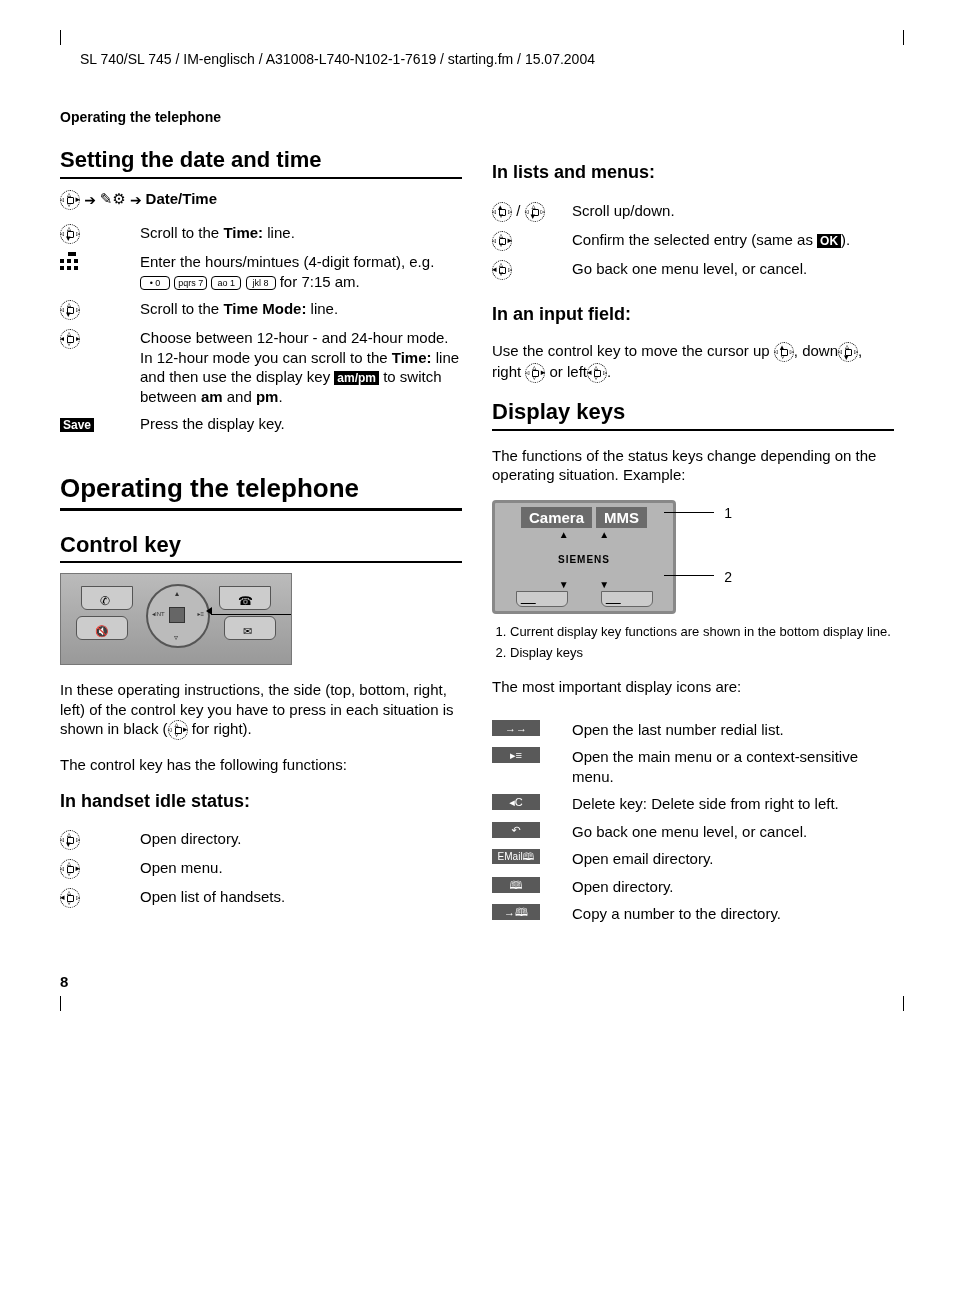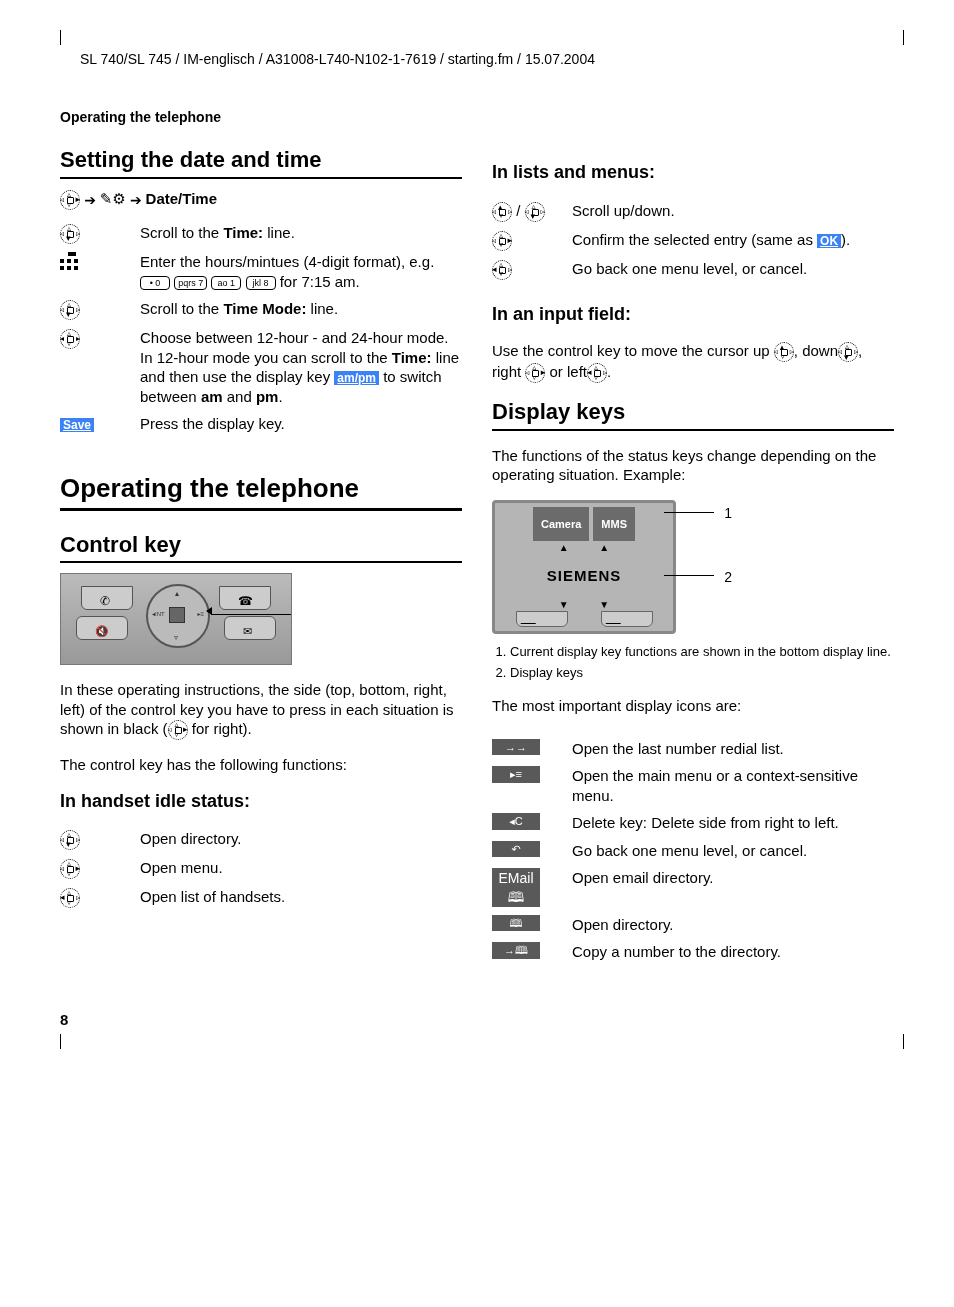--- a/index.html
+++ b/index.html
@@ -125,26 +125,25 @@
     border: 1px solid #000;
     border-radius: 4px;
     font-size: 9px;
     padding: 0 3px;
     vertical-align: middle;
     min-width: 22px;
     text-align: center;
     line-height: 12px;
   }
   .inv {
-    background: #3b82f6;
+    background: #000000;
     color: #fff;
     padding: 0 3px;
     font-size: 12px;
     font-weight: bold;
-    text-decoration: underline;
   }
   .arrow { font-size: 14px; vertical-align: middle; }
   .sub-h {
     font-weight: bold;
     margin: 15px 0 8px 0;
     font-size: 18px;
   }
   .ctrl-illus {
     width: 230px;
     height: 90px;
@@ -180,25 +179,25 @@
     width: 170px;
     border:3px solid #888;
     border-radius:4px;
     background:#b5b5b5;
     padding:4px;
   }
   .display-illus .top-row{
     display:flex;justify-content:center;gap:4px;
   }
   .display-illus .dk{
-    background:#6b6b6b;color:#fff;font-size:11px;font-weight:bold;
-    padding:10px 8px;text-align:center;
+    background:#6b6b6b;color:#fff;font-size:15px;font-weight:bold;
+    padding:1px 8px;text-align:center;
   }
   .display-illus .brand{
-    text-align:center;font-size:15px;font-weight:bold;letter-spacing:1px;
+    text-align:center;font-size:10px;font-weight:bold;letter-spacing:1px;
     margin:12px 0;
   }
   .display-illus .bot-row{
     display:flex;justify-content:space-around;
   }
   .display-illus .bk{
     width:50px;height:14px;background:#ccc;border:1px solid #666;
     border-radius:0 0 6px 6px;
   }
   .display-illus .num{
@@ -399,21 +398,21 @@
     </div>
     <div class="step">
       <div class="step-icon"><span class="icon-cell">◂C</span></div>
       <div class="step-text">Delete key: Delete side from right to left.</div>
     </div>
     <div class="step">
       <div class="step-icon"><span class="icon-cell">↶</span></div>
       <div class="step-text">Go back one menu level, or cancel.</div>
     </div>
     <div class="step">
-      <div class="step-icon"><span class="icon-cell" style="font-size:14px;">EMail🕮</span></div>
+      <div class="step-icon"><span class="icon-cell" style="font-size:10px;">EMail🕮</span></div>
       <div class="step-text">Open email directory.</div>
     </div>
     <div class="step">
       <div class="step-icon"><span class="icon-cell">🕮</span></div>
       <div class="step-text">Open directory.</div>
     </div>
     <div class="step">
       <div class="step-icon"><span class="icon-cell">→🕮</span></div>
       <div class="step-text">Copy a number to the directory.</div>
     </div>

